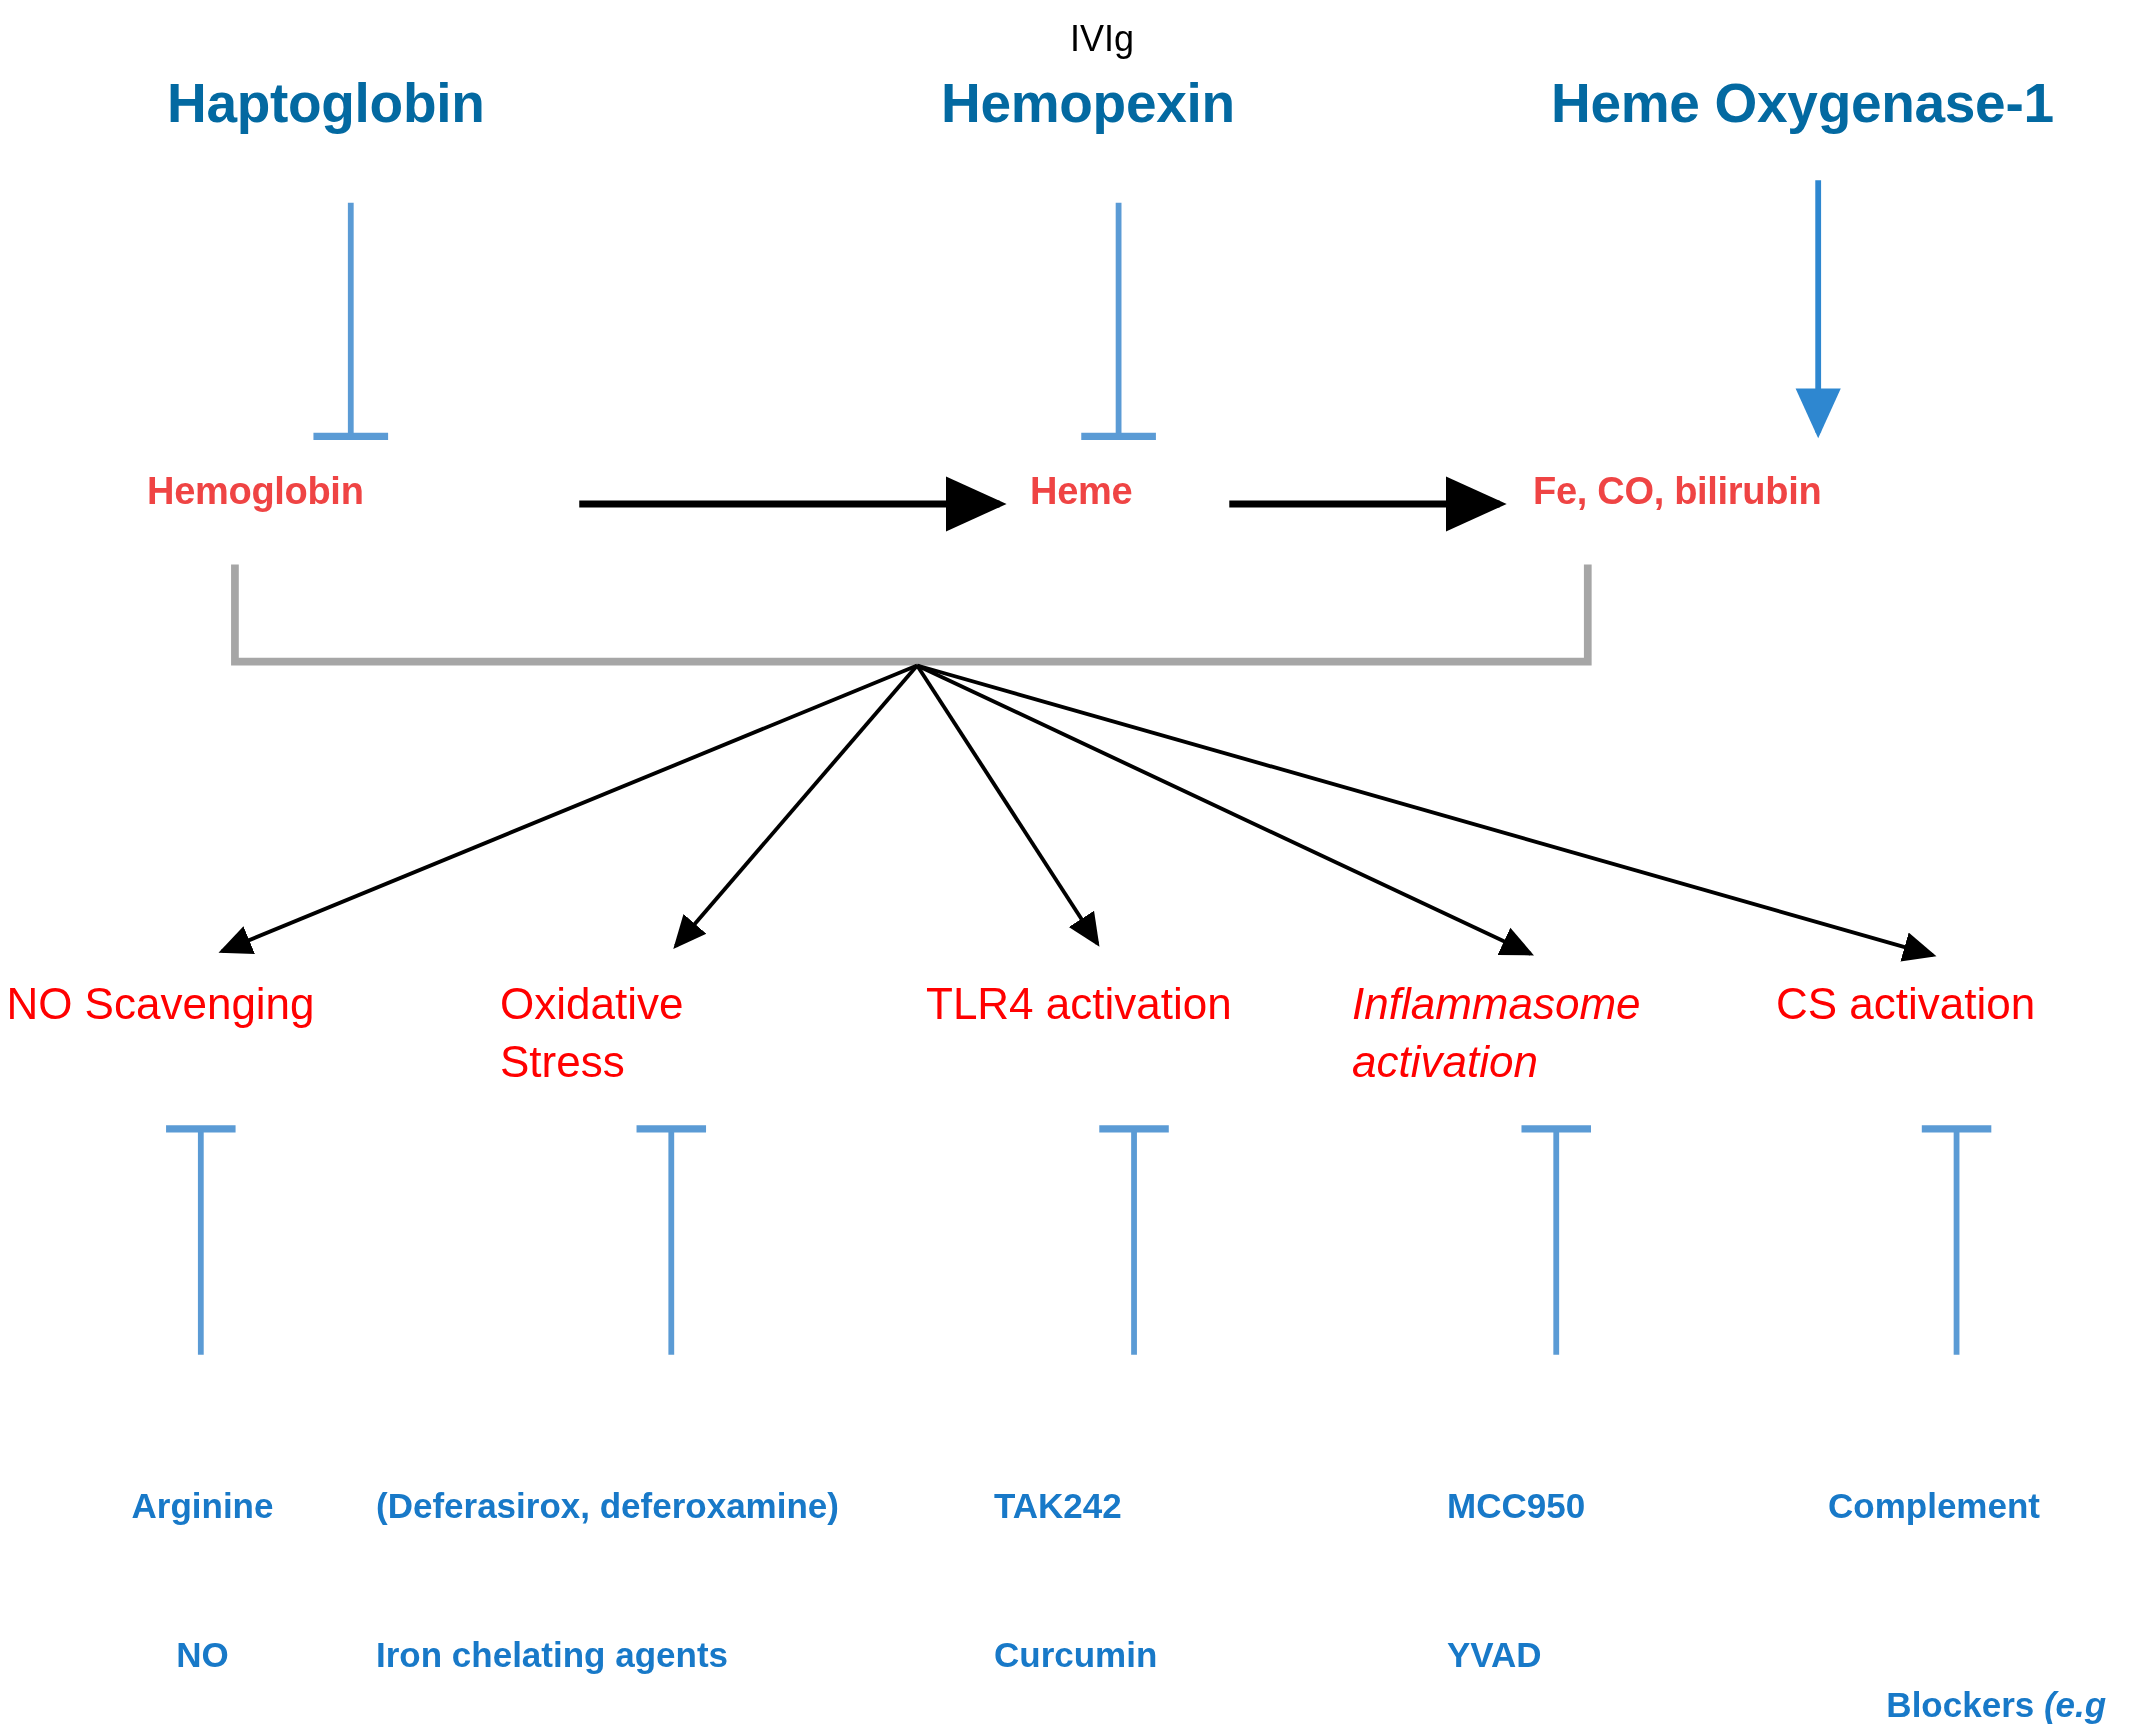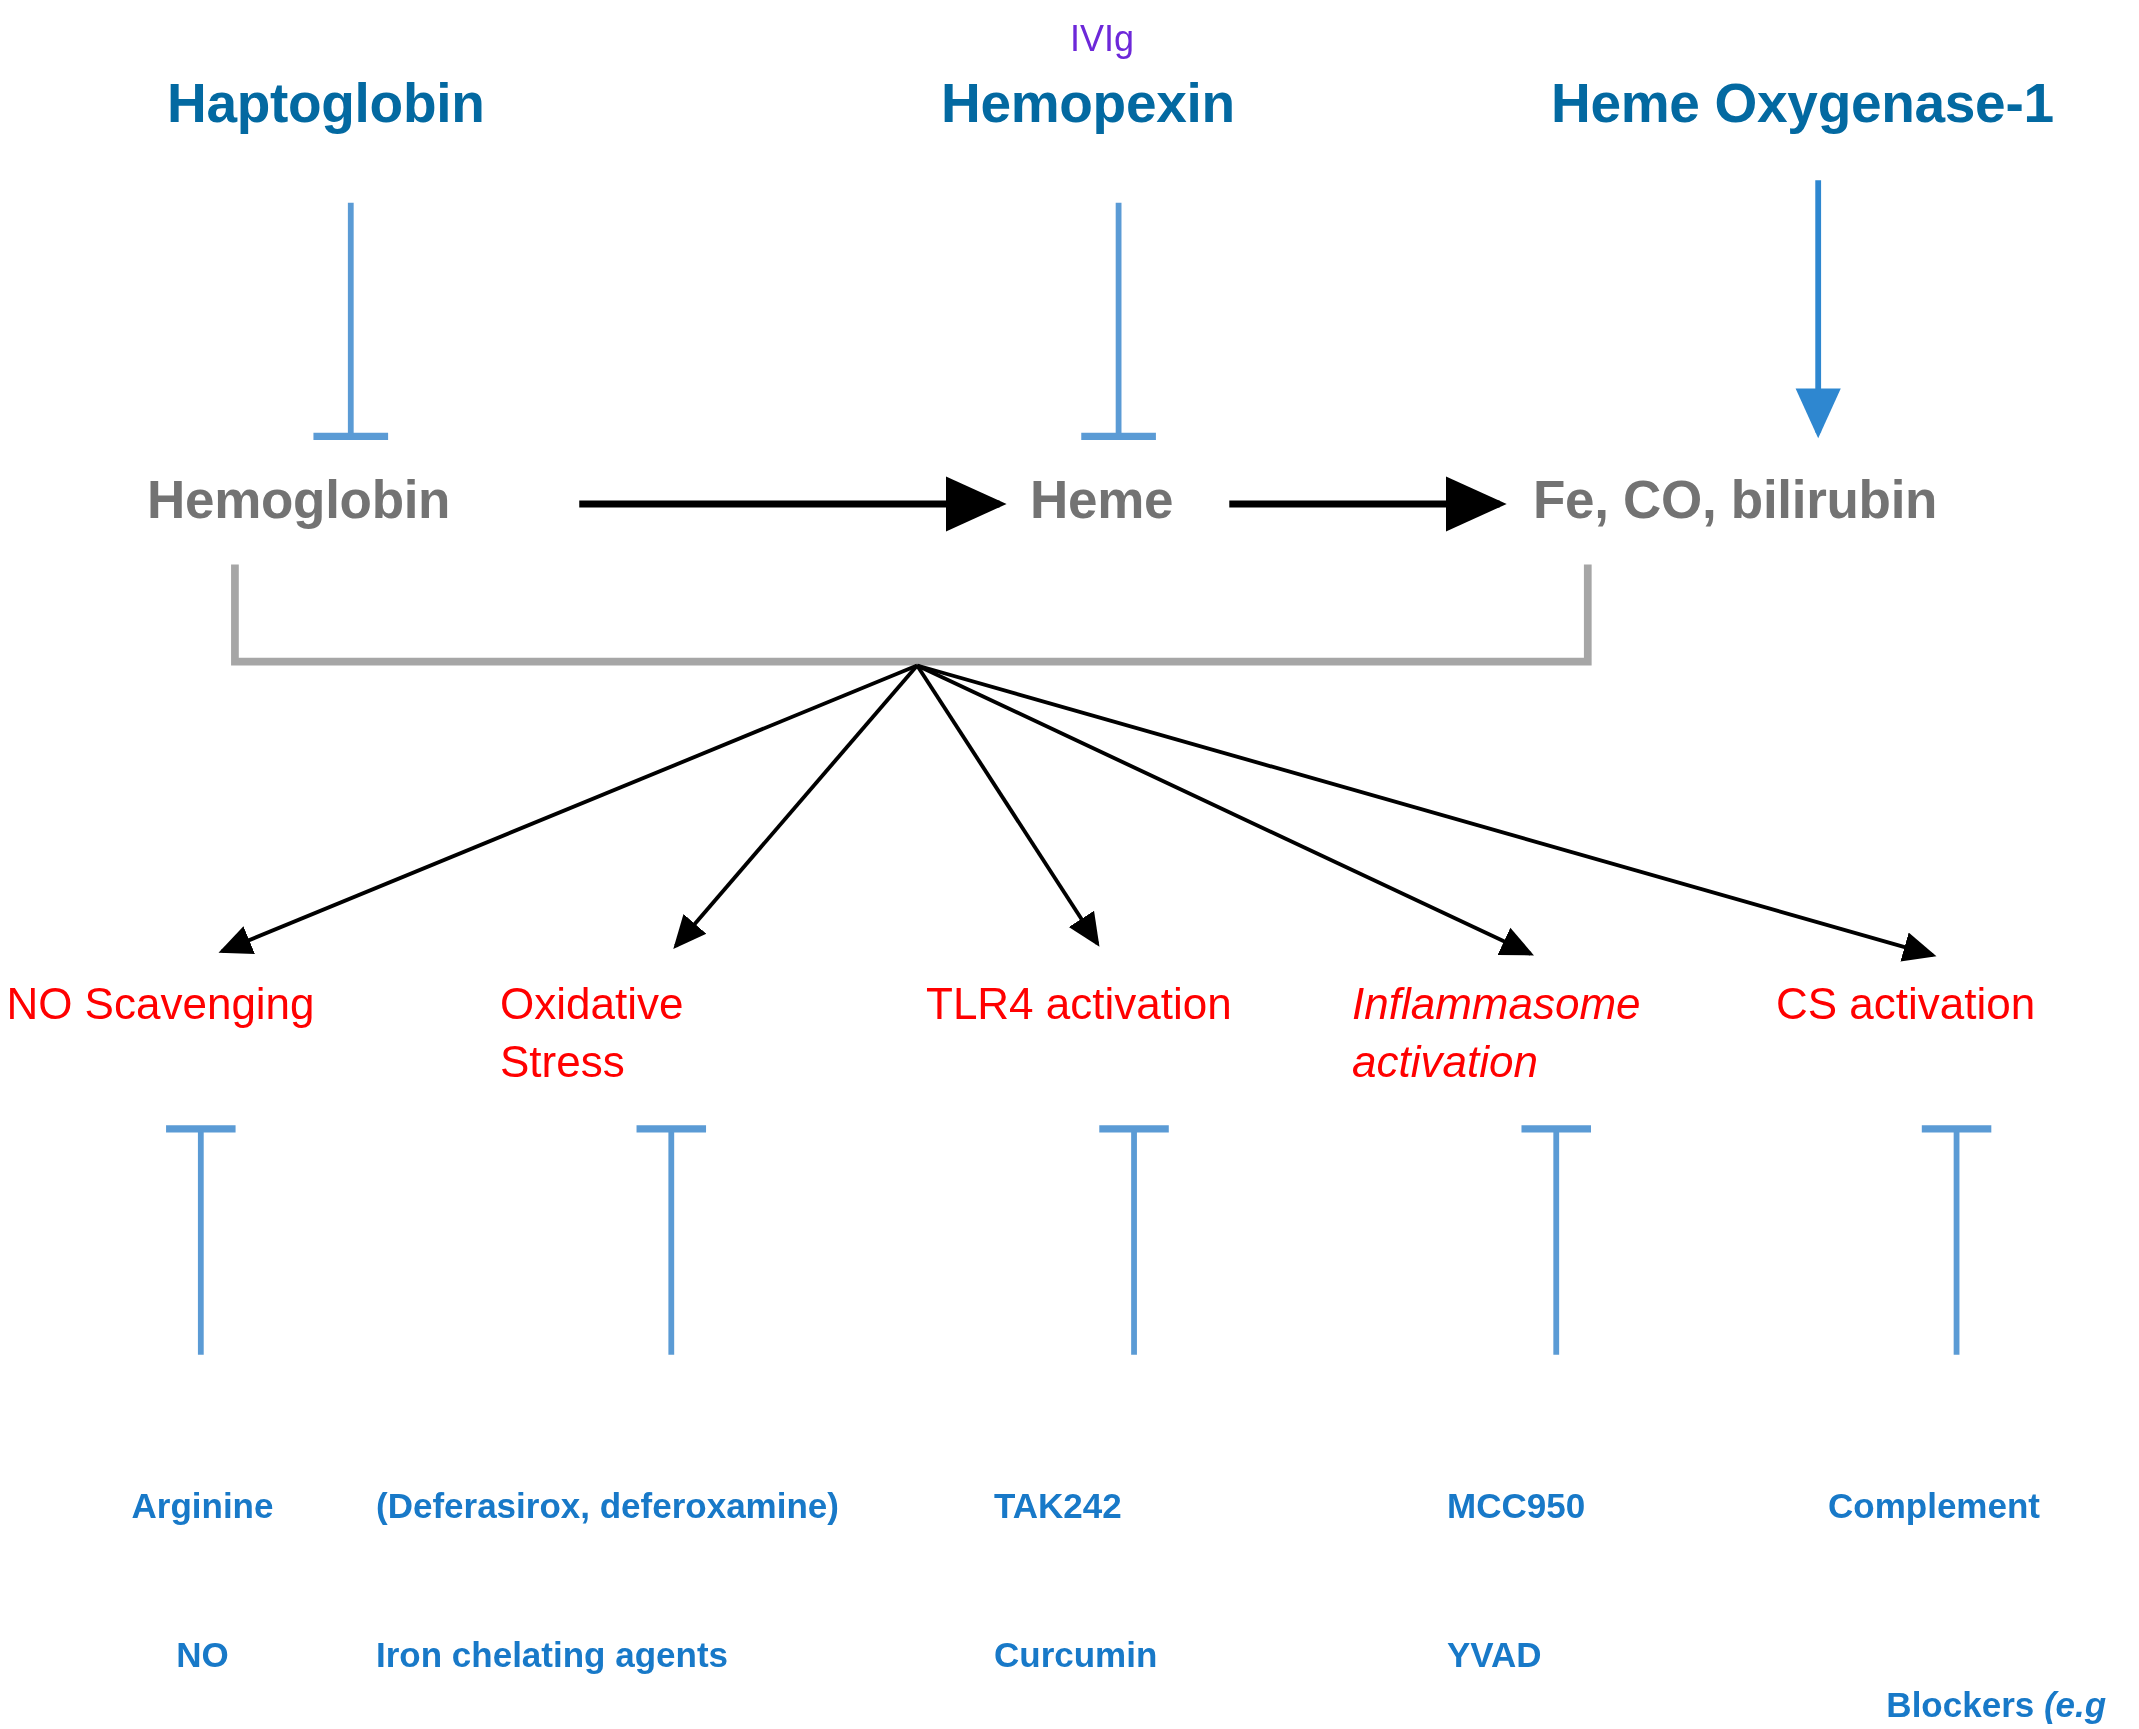--- a/index.html
+++ b/index.html
@@ -30,29 +30,29 @@
     line-height: 1.18;
   }
   
   .regulator {
     color: #0369a1;
     font-weight: bold;
     font-size: 55px;
     letter-spacing: -0.3px;
   }
   .regulator-small {
-    color: #6d28d9;
+    color: #000000;
     font-weight: normal;
     font-size: 36px;
   }
   
   .pathway {
-    color: #737373;
+    color: #ef4444;
     font-weight: bold;
-    font-size: 53px;
+    font-size: 38px;
     letter-spacing: -0.3px;
   }
   
   .effect {
     color: #FF0000;
     font-weight: normal;
     font-size: 44px;
     text-align: left;
     line-height: 1.32;
   }

